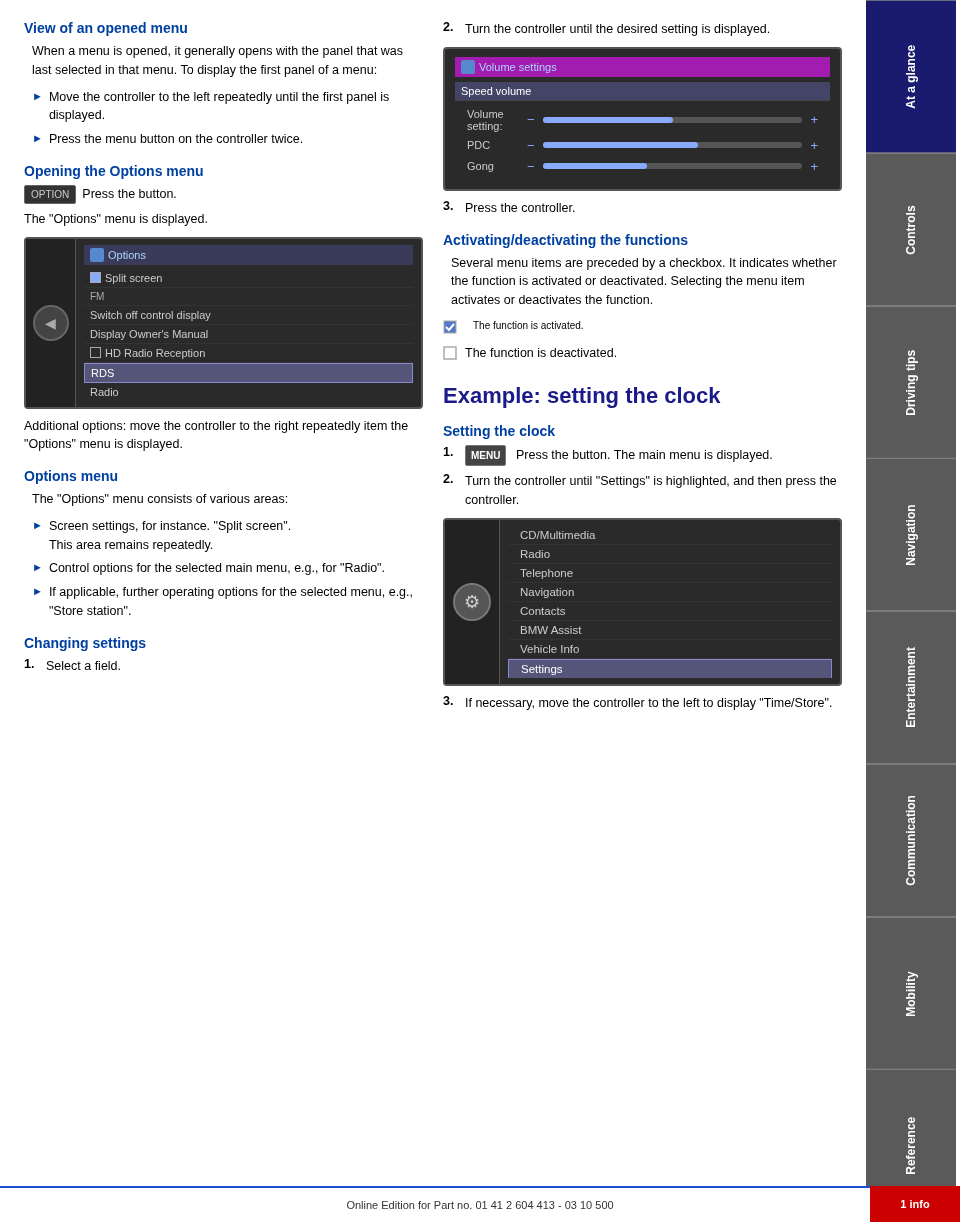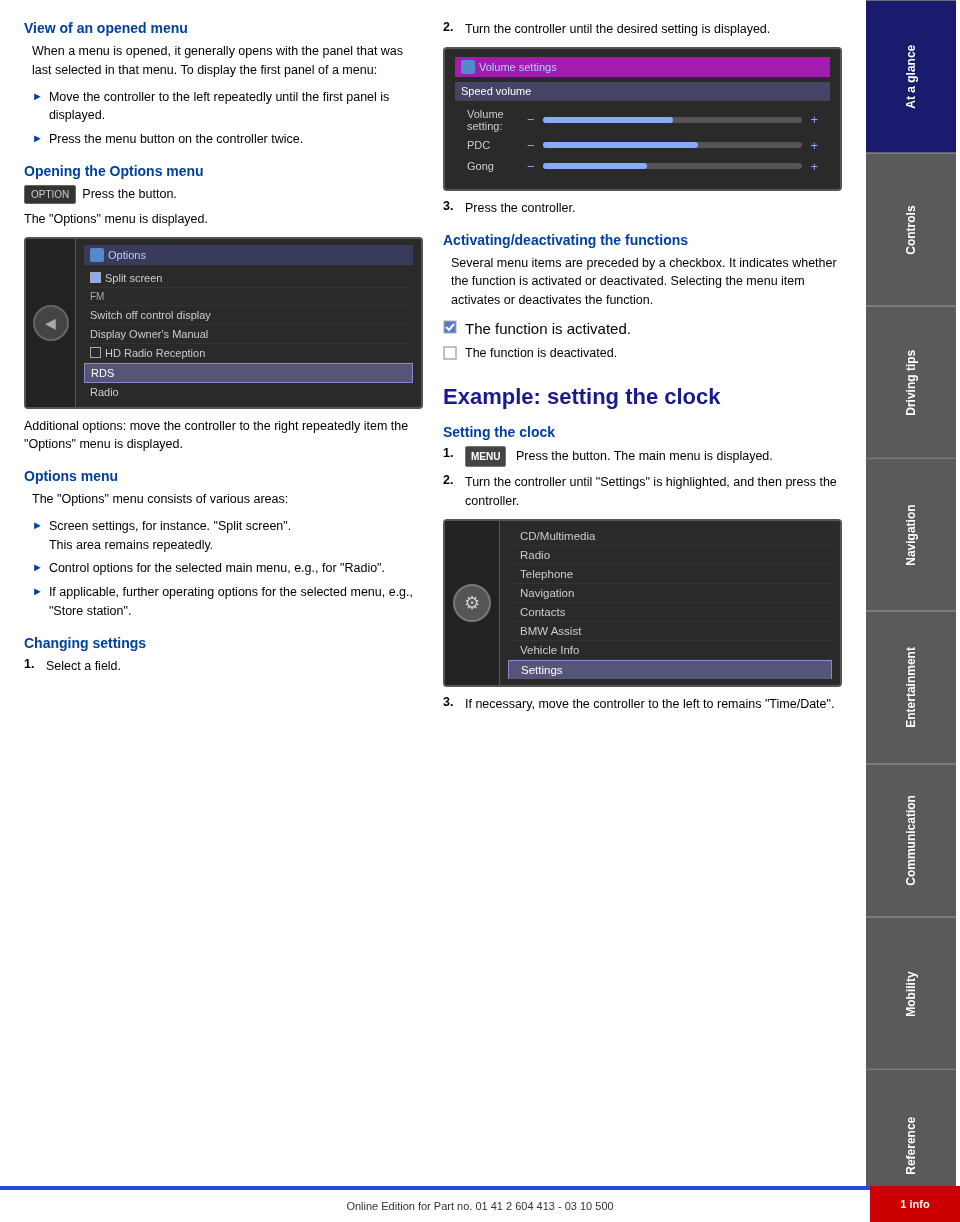--- a/index.html
+++ b/index.html
@@ -358,21 +358,21 @@
     }
 
     
     .footer {
       position: absolute;
       bottom: 0;
       left: 0;
       right: 0;
       height: 36px;
       background: #fff;
-      border-top: 4px solid #1d4ed8;
+      border-top: 2px solid #1d4ed8;
       display: flex;
       align-items: center;
       justify-content: center;
       font-size: 11px;
       color: #333;
     }
     .page-number {
       position: absolute;
       bottom: 8px;
       right: 96px;
@@ -547,21 +547,21 @@
 
         <h2 class="section-heading">Activating/deactivating the functions</h2>
         <p class="intro-text">Several menu items are preceded by a checkbox. It indicates whether the function is activated or deactivated. Selecting the menu item activates or deactivates the function.</p>
         <div class="checkbox-legend">
           <span class="cb-icon">
             <svg width="14" height="14" viewBox="0 0 14 14">
               <rect x="1" y="1" width="12" height="12" fill="#5577cc" stroke="#aaa" stroke-width="1"></rect>
               <polyline points="3,7 6,10 11,4" fill="none" stroke="#fff" stroke-width="2"></polyline>
             </svg>
           </span>
-          <span style="font-size:15px;">The function is activated.</span>
+          <span style="font-size:10px;margin-left:8px;">The function is activated.</span>
         </div>
         <div class="checkbox-legend">
           <span class="cb-icon">
             <svg width="14" height="14" viewBox="0 0 14 14">
               <rect x="1" y="1" width="12" height="12" fill="transparent" stroke="#aaa" stroke-width="1.5"></rect>
             </svg>
           </span>
           <span style="font-size:12.5px;">The function is deactivated.</span>
         </div>
 
@@ -592,21 +592,21 @@
             <div class="menu-item">Navigation</div>
             <div class="menu-item">Contacts</div>
             <div class="menu-item">BMW Assist</div>
             <div class="menu-item">Vehicle Info</div>
             <div class="menu-item selected-menu-item">Settings</div>
           </div>
         </div>
 
         <div class="step" style="margin-top:6px;">
           <span class="step-num">3.</span>
-          <span class="step-text">If necessary, move the controller to the left to remains "Time/Date".</span>
+          <span class="step-text">If necessary, move the controller to the left to display "Time/Store".</span>
         </div>
       </div>
     </div>
 
     <div class="page-number">21</div>
   </div>
 
   <div class="right-sidebar">
     <div class="sidebar-tab active">
       <span>At a glance</span>

